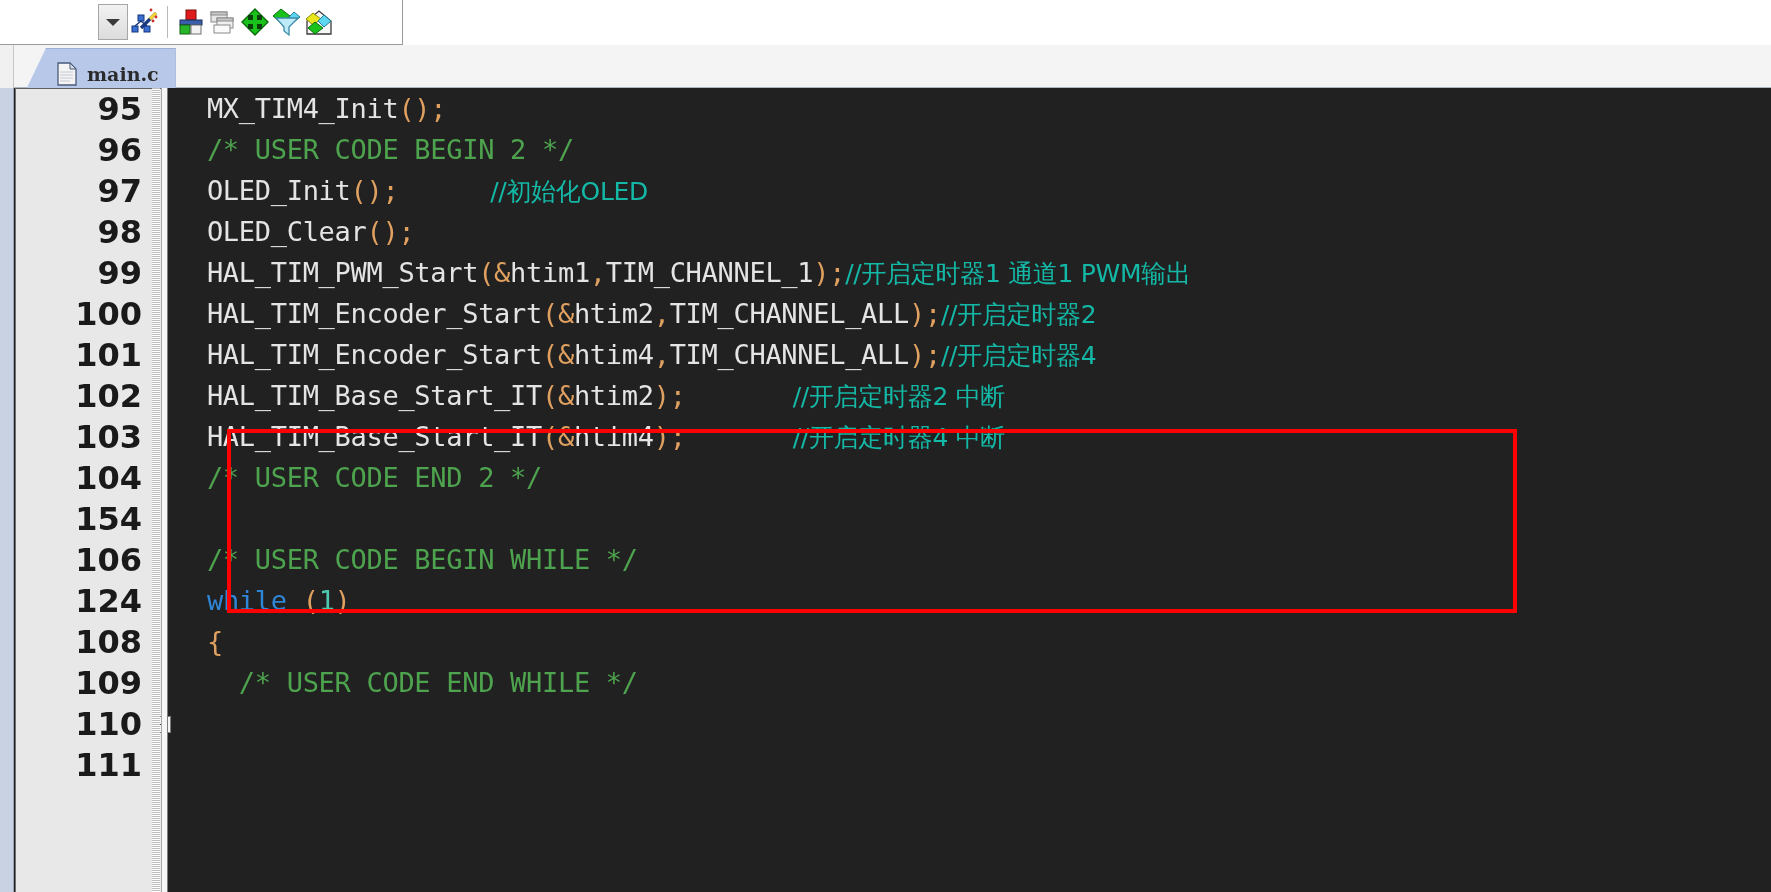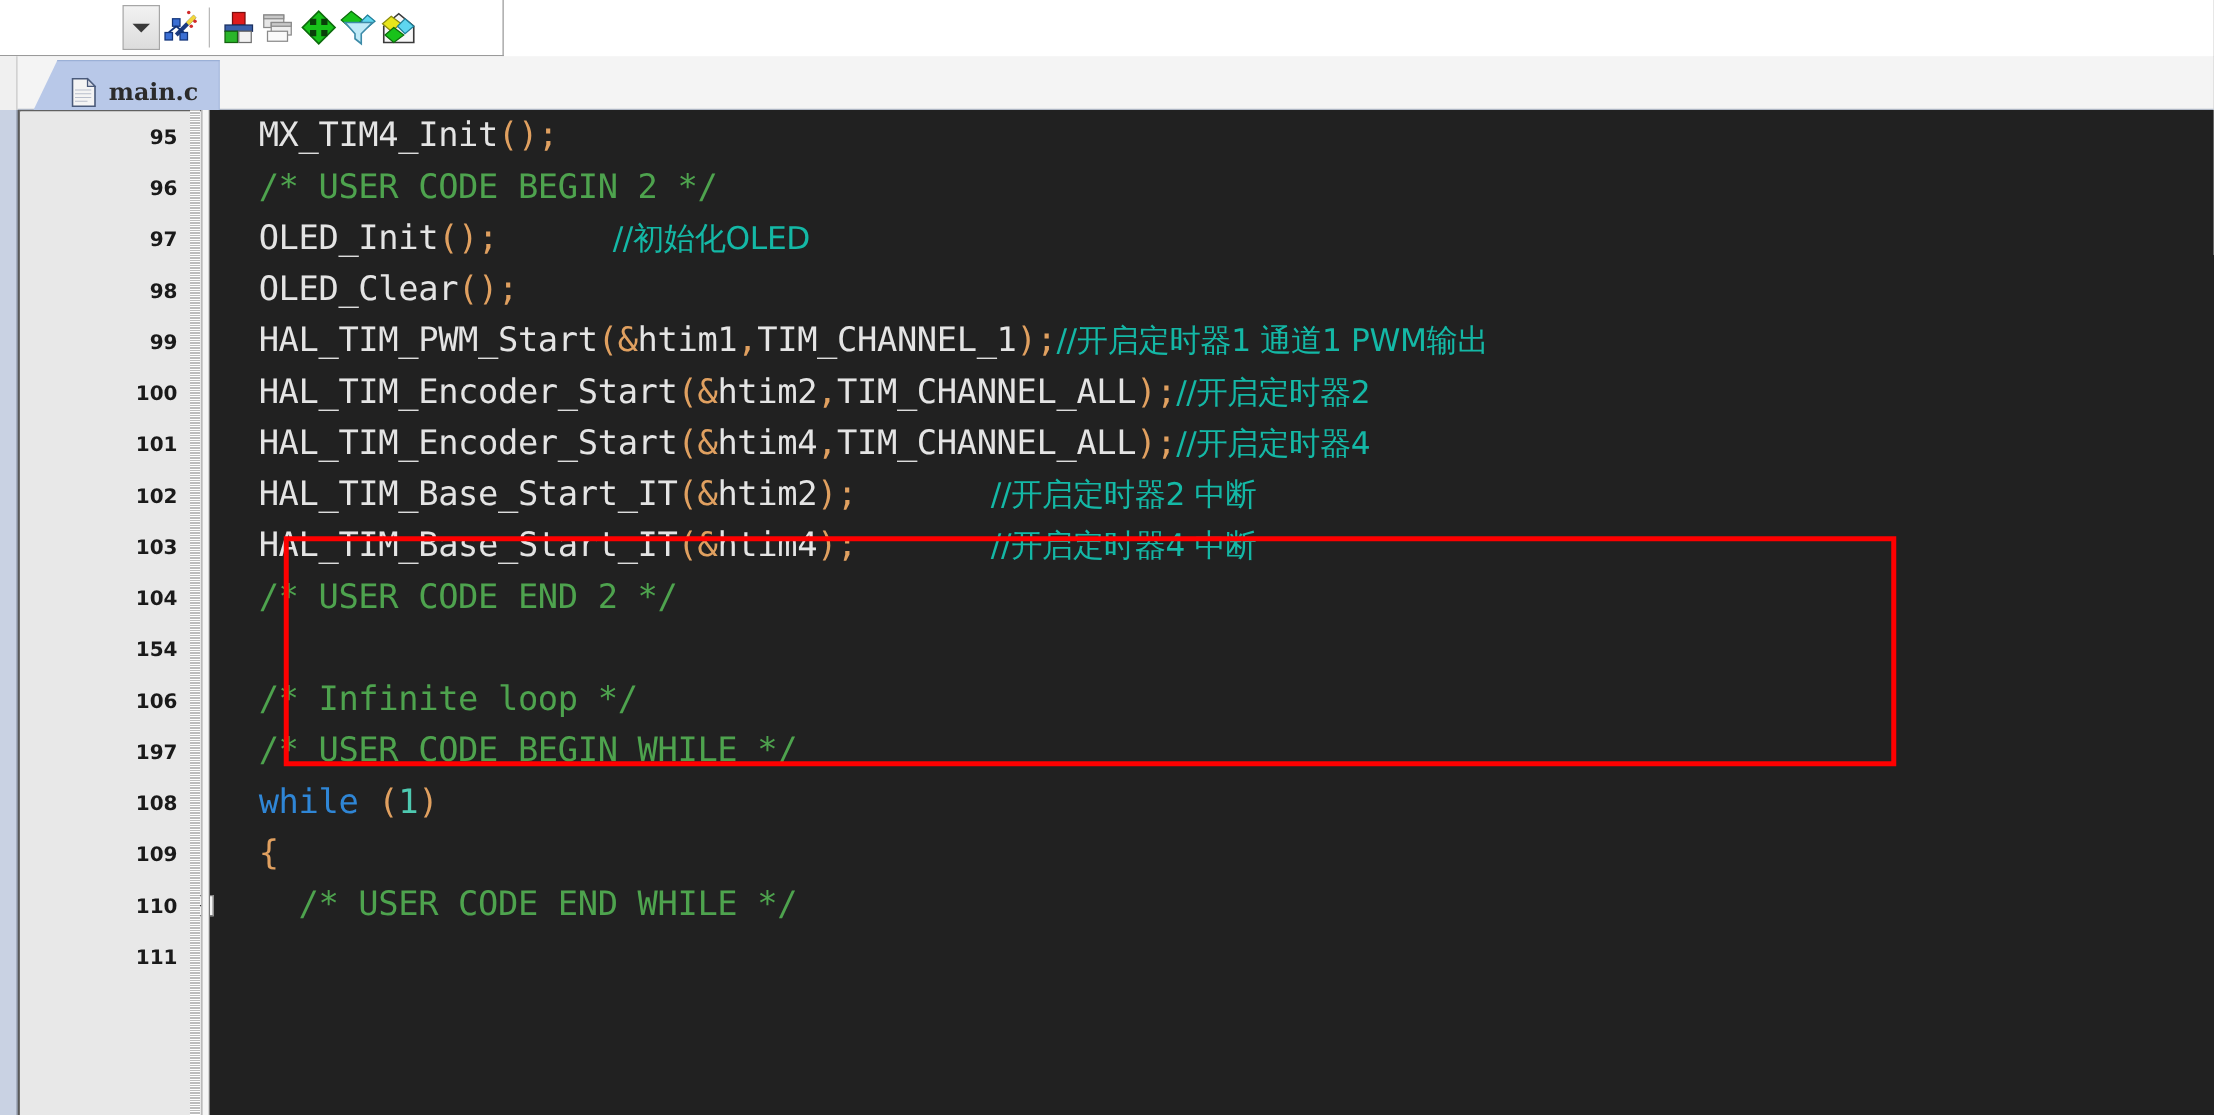--- a/index.html
+++ b/index.html
@@ -110,21 +110,21 @@
     position:absolute;left:0;top:0;width:100%;
   }
   .row{
     height:41px;position:relative;
   }
   .lineno{
     position:absolute;left:0;top:0;width:132px;height:41px;
     text-align:right;
     font-family:"DejaVu Sans",sans-serif;
     font-weight:bold;
-    font-size:16px;color:#1a1a1a;
+    font-size:32px;color:#1a1a1a;
     line-height:41px;
     padding-right:6px;box-sizing:border-box;
   }
   .foldbox{
     position:absolute;left:138px;top:12px;
     width:17px;height:17px;
     border:1px solid #7d7d7d;background:#f3f3f3;
     box-sizing:border-box;
   }
   .foldbox::before{
@@ -283,23 +283,20 @@
       <div class="row">
         <div class="code"><span class="ident">  HAL_TIM_Base_Start_IT</span><span class="punct">(&amp;</span><span class="ident">htim4</span><span class="punct">);</span><span class="cmt-cn">              //开启定时器4 中断</span></div>
       </div>
       <div class="row">
         <div class="code"><span class="cmt-block">  /* USER CODE END 2 */</span></div>
       </div>
       <div class="row">
         <div class="code"></div>
       </div>
       <div class="row">
-        <div class="code"><span class="cmt-block">  /* Infinite loop */</span></div>
-      </div>
-      <div class="row">
         <div class="code"><span class="cmt-block">  /* USER CODE BEGIN WHILE */</span></div>
       </div>
       <div class="row">
         <div class="code"><span class="ident">  </span><span class="kw">while</span><span class="ident"> </span><span class="punct">(</span><span class="num">1</span><span class="punct">)</span></div>
       </div>
       <div class="row">
         <div class="code"><span class="punct">  {</span></div>
       </div>
       <div class="row">
         <div class="code"><span class="cmt-block">    /* USER CODE END WHILE */</span></div>
@@ -339,21 +336,21 @@
     <div class="row">
       <div class="lineno">104</div>
     </div>
     <div class="row">
       <div class="lineno">154</div>
     </div>
     <div class="row">
       <div class="lineno">106</div>
     </div>
     <div class="row">
-      <div class="lineno">197</div>
+      <div class="lineno">124</div>
     </div>
     <div class="row">
       <div class="lineno">108</div>
     </div>
     <div class="row">
       <div class="lineno">109</div>
     </div>
     <div class="row">
       <div class="lineno">110</div>
       <div class="foldbox"></div>

